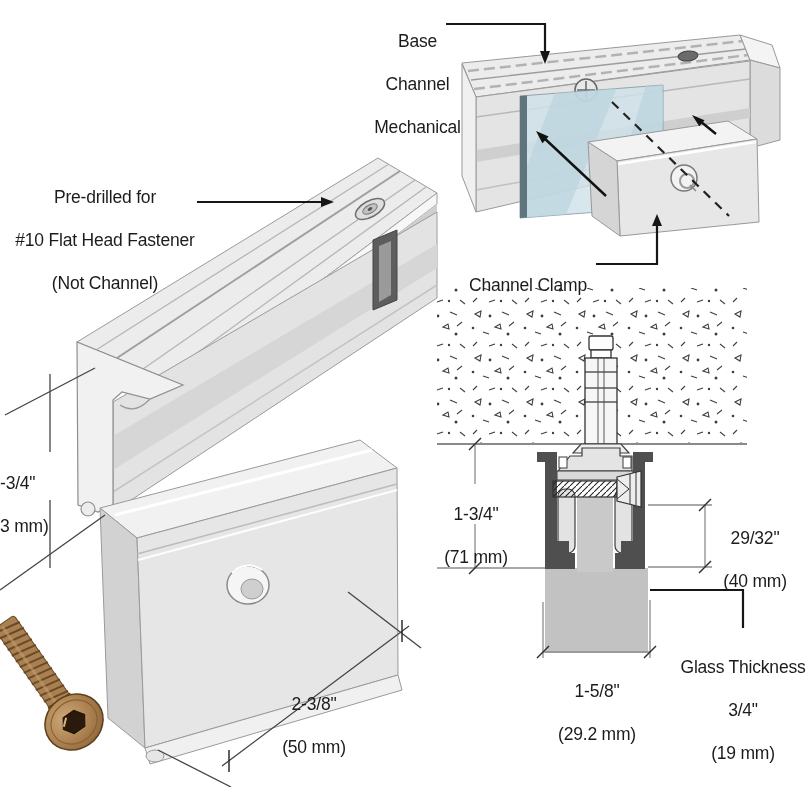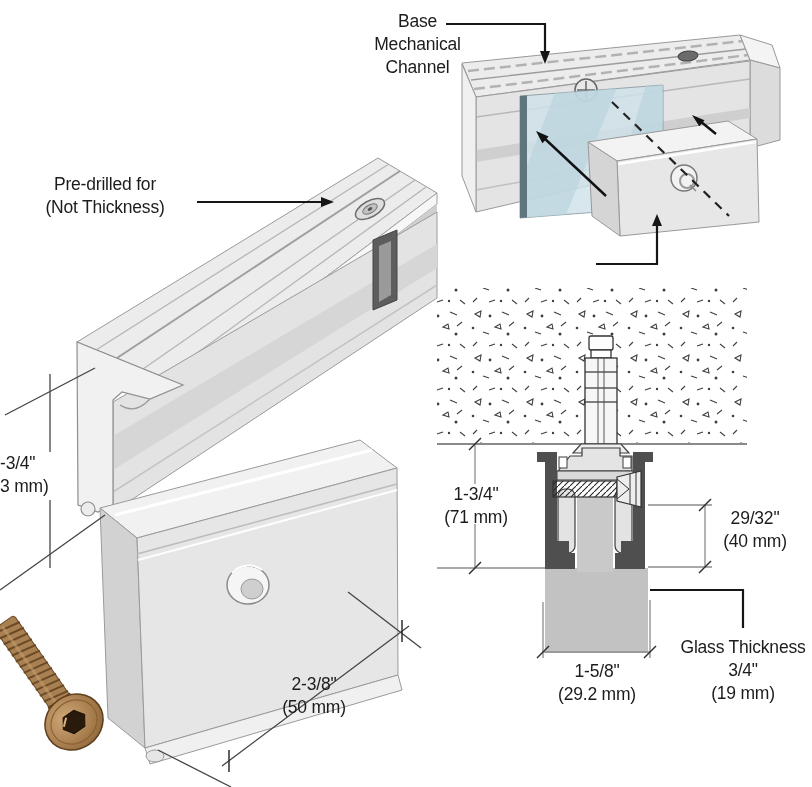--- a/index.html
+++ b/index.html
@@ -2,21 +2,21 @@
 <html><head>
 <meta charset="utf-8">
 <style>
   html,body{margin:0;padding:0;background:#ffffff;}
   .canvas{position:relative;width:812px;height:787px;background:#fff;overflow:hidden;
           font-family:"Liberation Sans","DejaVu Sans",sans-serif;}
   .canvas svg{position:absolute;left:0;top:0;}
   .t{position:absolute;font-size:17.5px;line-height:23px;color:#1c1c1c;
      text-align:center;white-space:nowrap;letter-spacing:-0.2px;}
   .t.left{text-align:left;}
-  .t div{white-space:nowrap;}
+  .t div{white-space:nowrap;margin-top:20px;}
 </style>
 </head>
 <body>
 
 <div class="canvas">
 
 <svg width="812" height="787" viewBox="0 0 812 787">
   <defs>
     <pattern id="concrete" patternUnits="userSpaceOnUse" width="52" height="44">
       <g stroke="#3e3e3e" stroke-width="1.1" fill="none">
@@ -240,29 +240,33 @@
 
     <path d="M596 264 H657 V222" fill="none" stroke="#161616" stroke-width="2.2"></path>
     <polygon points="657,214 652,226 662,226" fill="#161616"></polygon>
 
     <path d="M650 590 H743 V628" fill="none" stroke="#161616" stroke-width="2.2"></path>
   </g>
 </svg>
 
 <div class="t" style="left:360px;top:10px;width:115px;">
   <div>Base</div>
+  <div>Channel</div>
   <div>Mechanical</div>
-  <div>Channel</div>
-</div>
-
-<div class="t" style="left:14px;top:173px;width:182px;">
+</div>
+
+<div class="t" style="left:14px;top:166px;width:182px;">
   <div>Pre-drilled for</div>
-  <div>(Not Thickness)</div>
-</div>
-
+  <div>#10 Flat Head Fastener</div>
+  <div>(Not Channel)</div>
+</div>
+
+<div class="t" style="left:461px;top:254px;width:134px;">
+  <div>Channel Clamp</div>
+</div>
 
 <div class="t left" style="left:0px;top:452px;">
   <div>-3/4"</div>
   <div>3 mm)</div>
 </div>
 
 <div class="t" style="left:266px;top:673px;width:96px;">
   <div>2-3/8"</div>
   <div>(50 mm)</div>
 </div>

